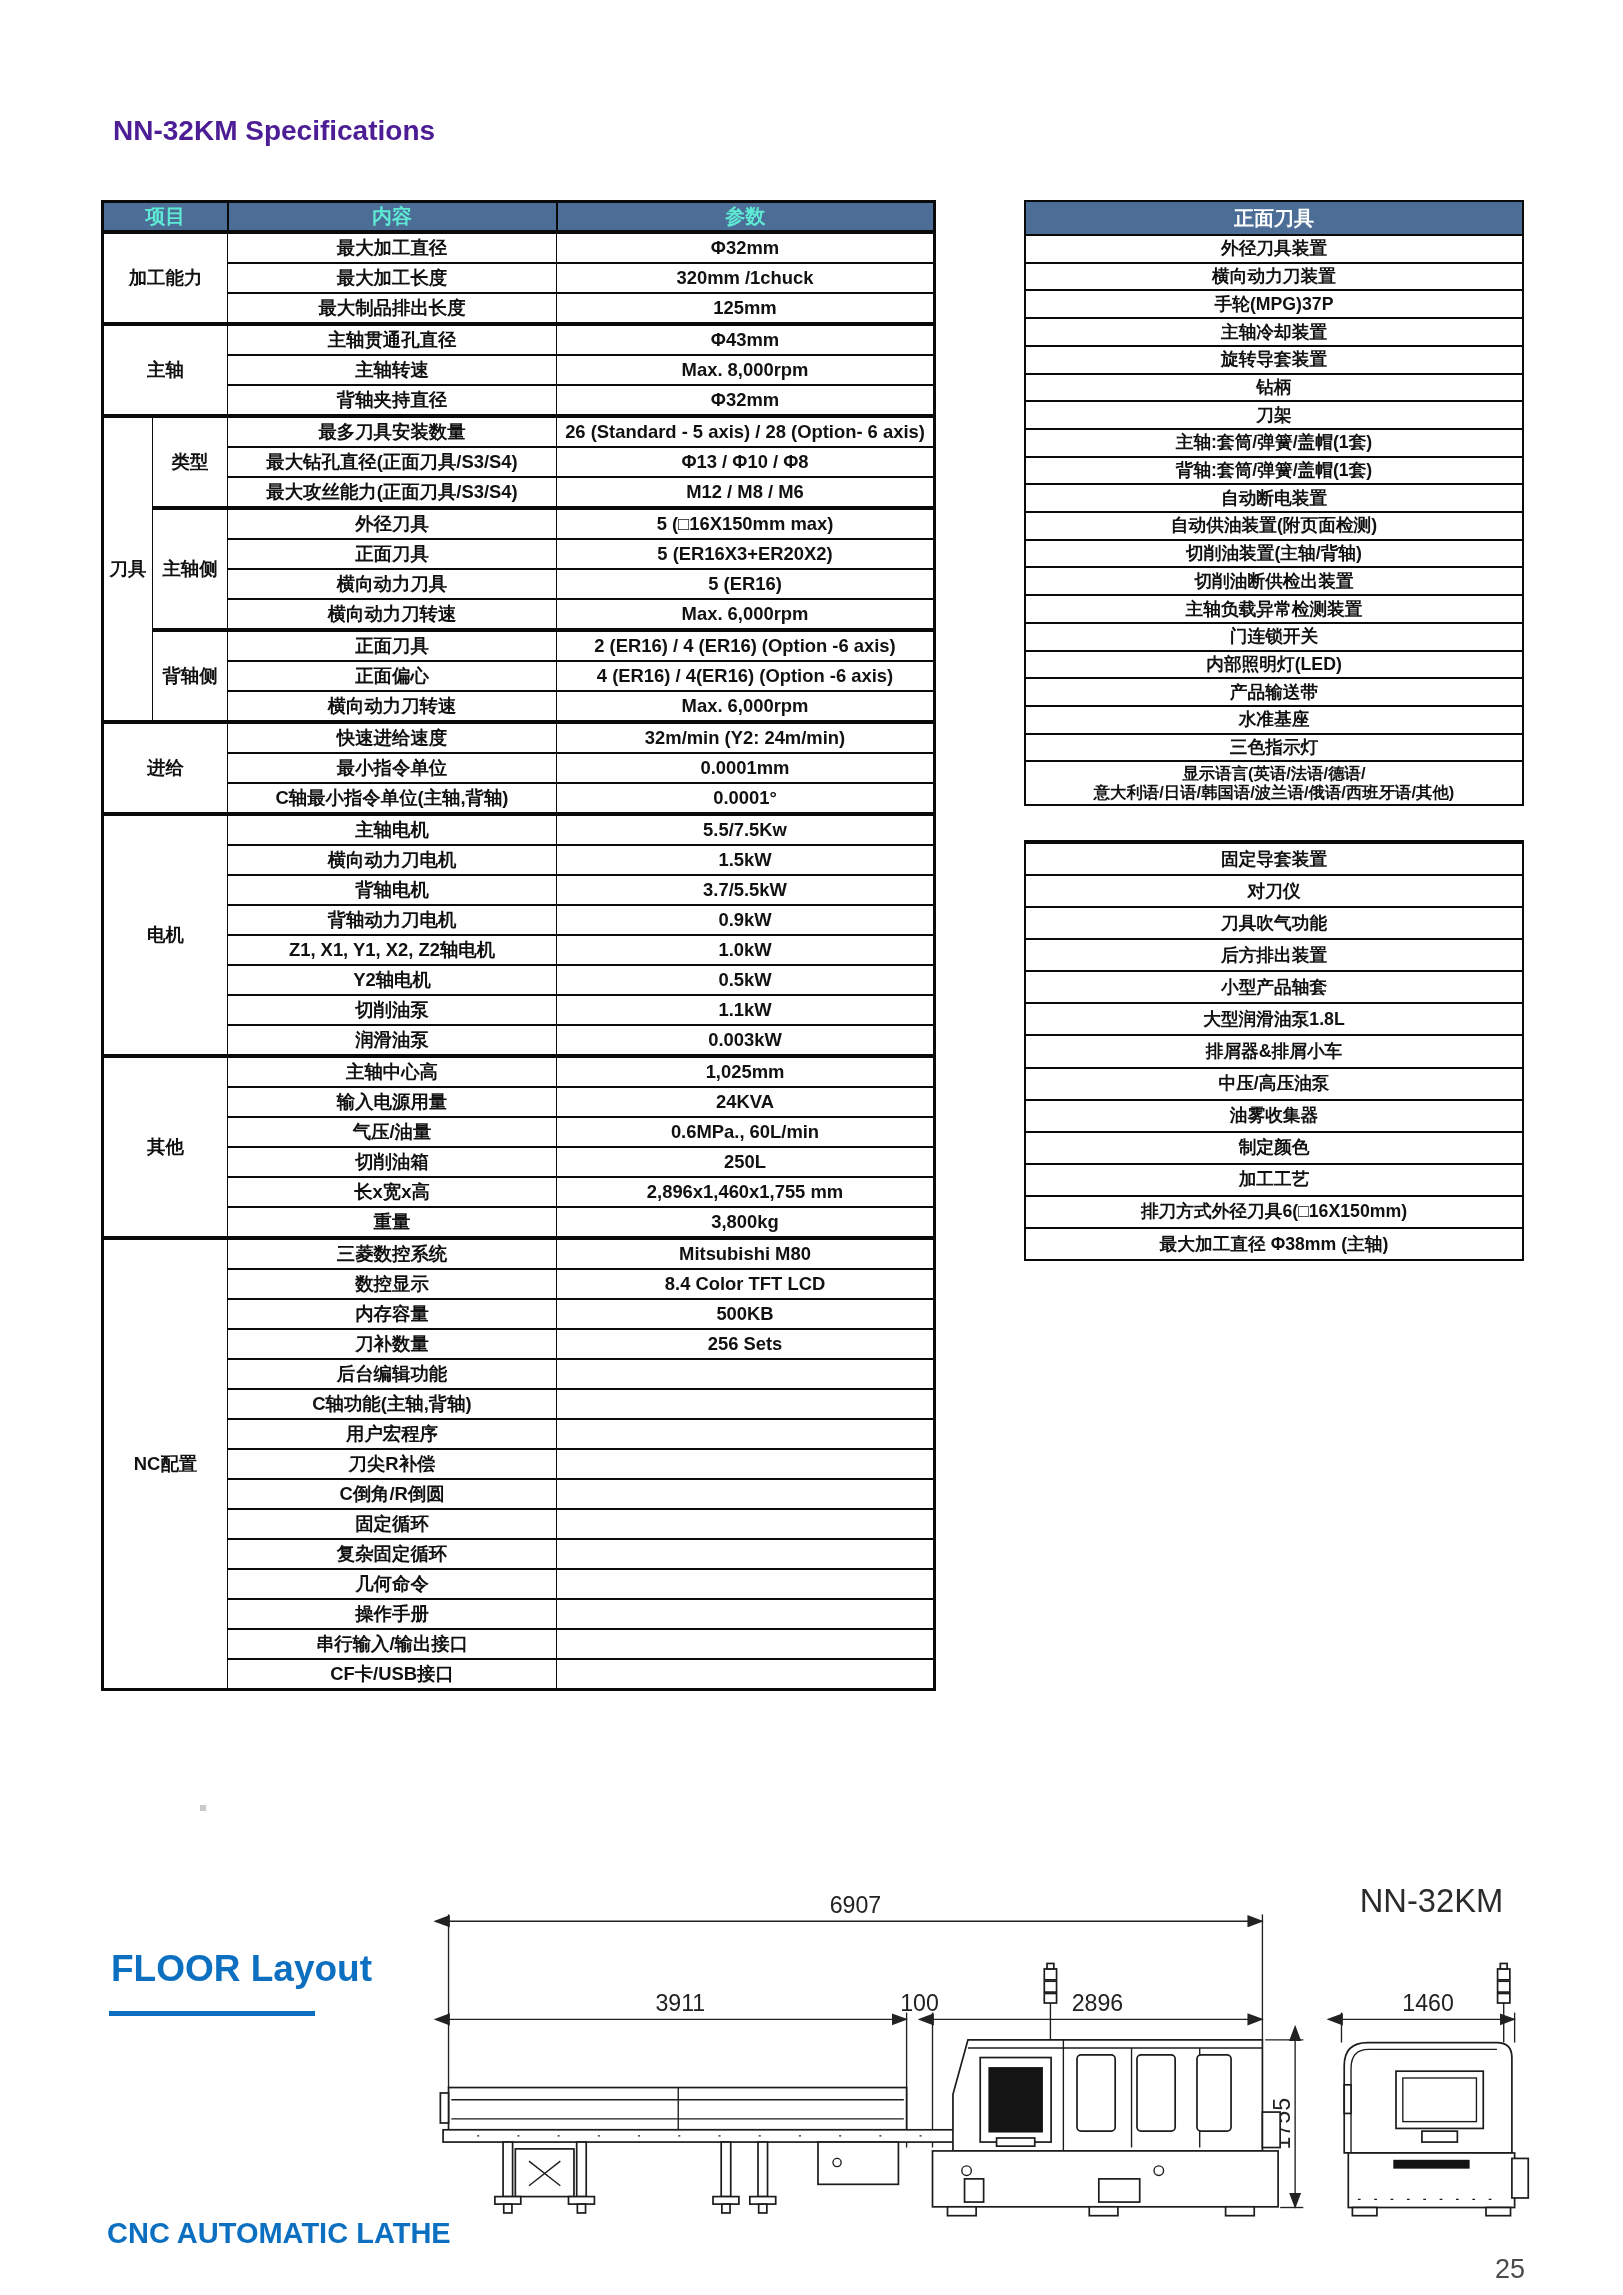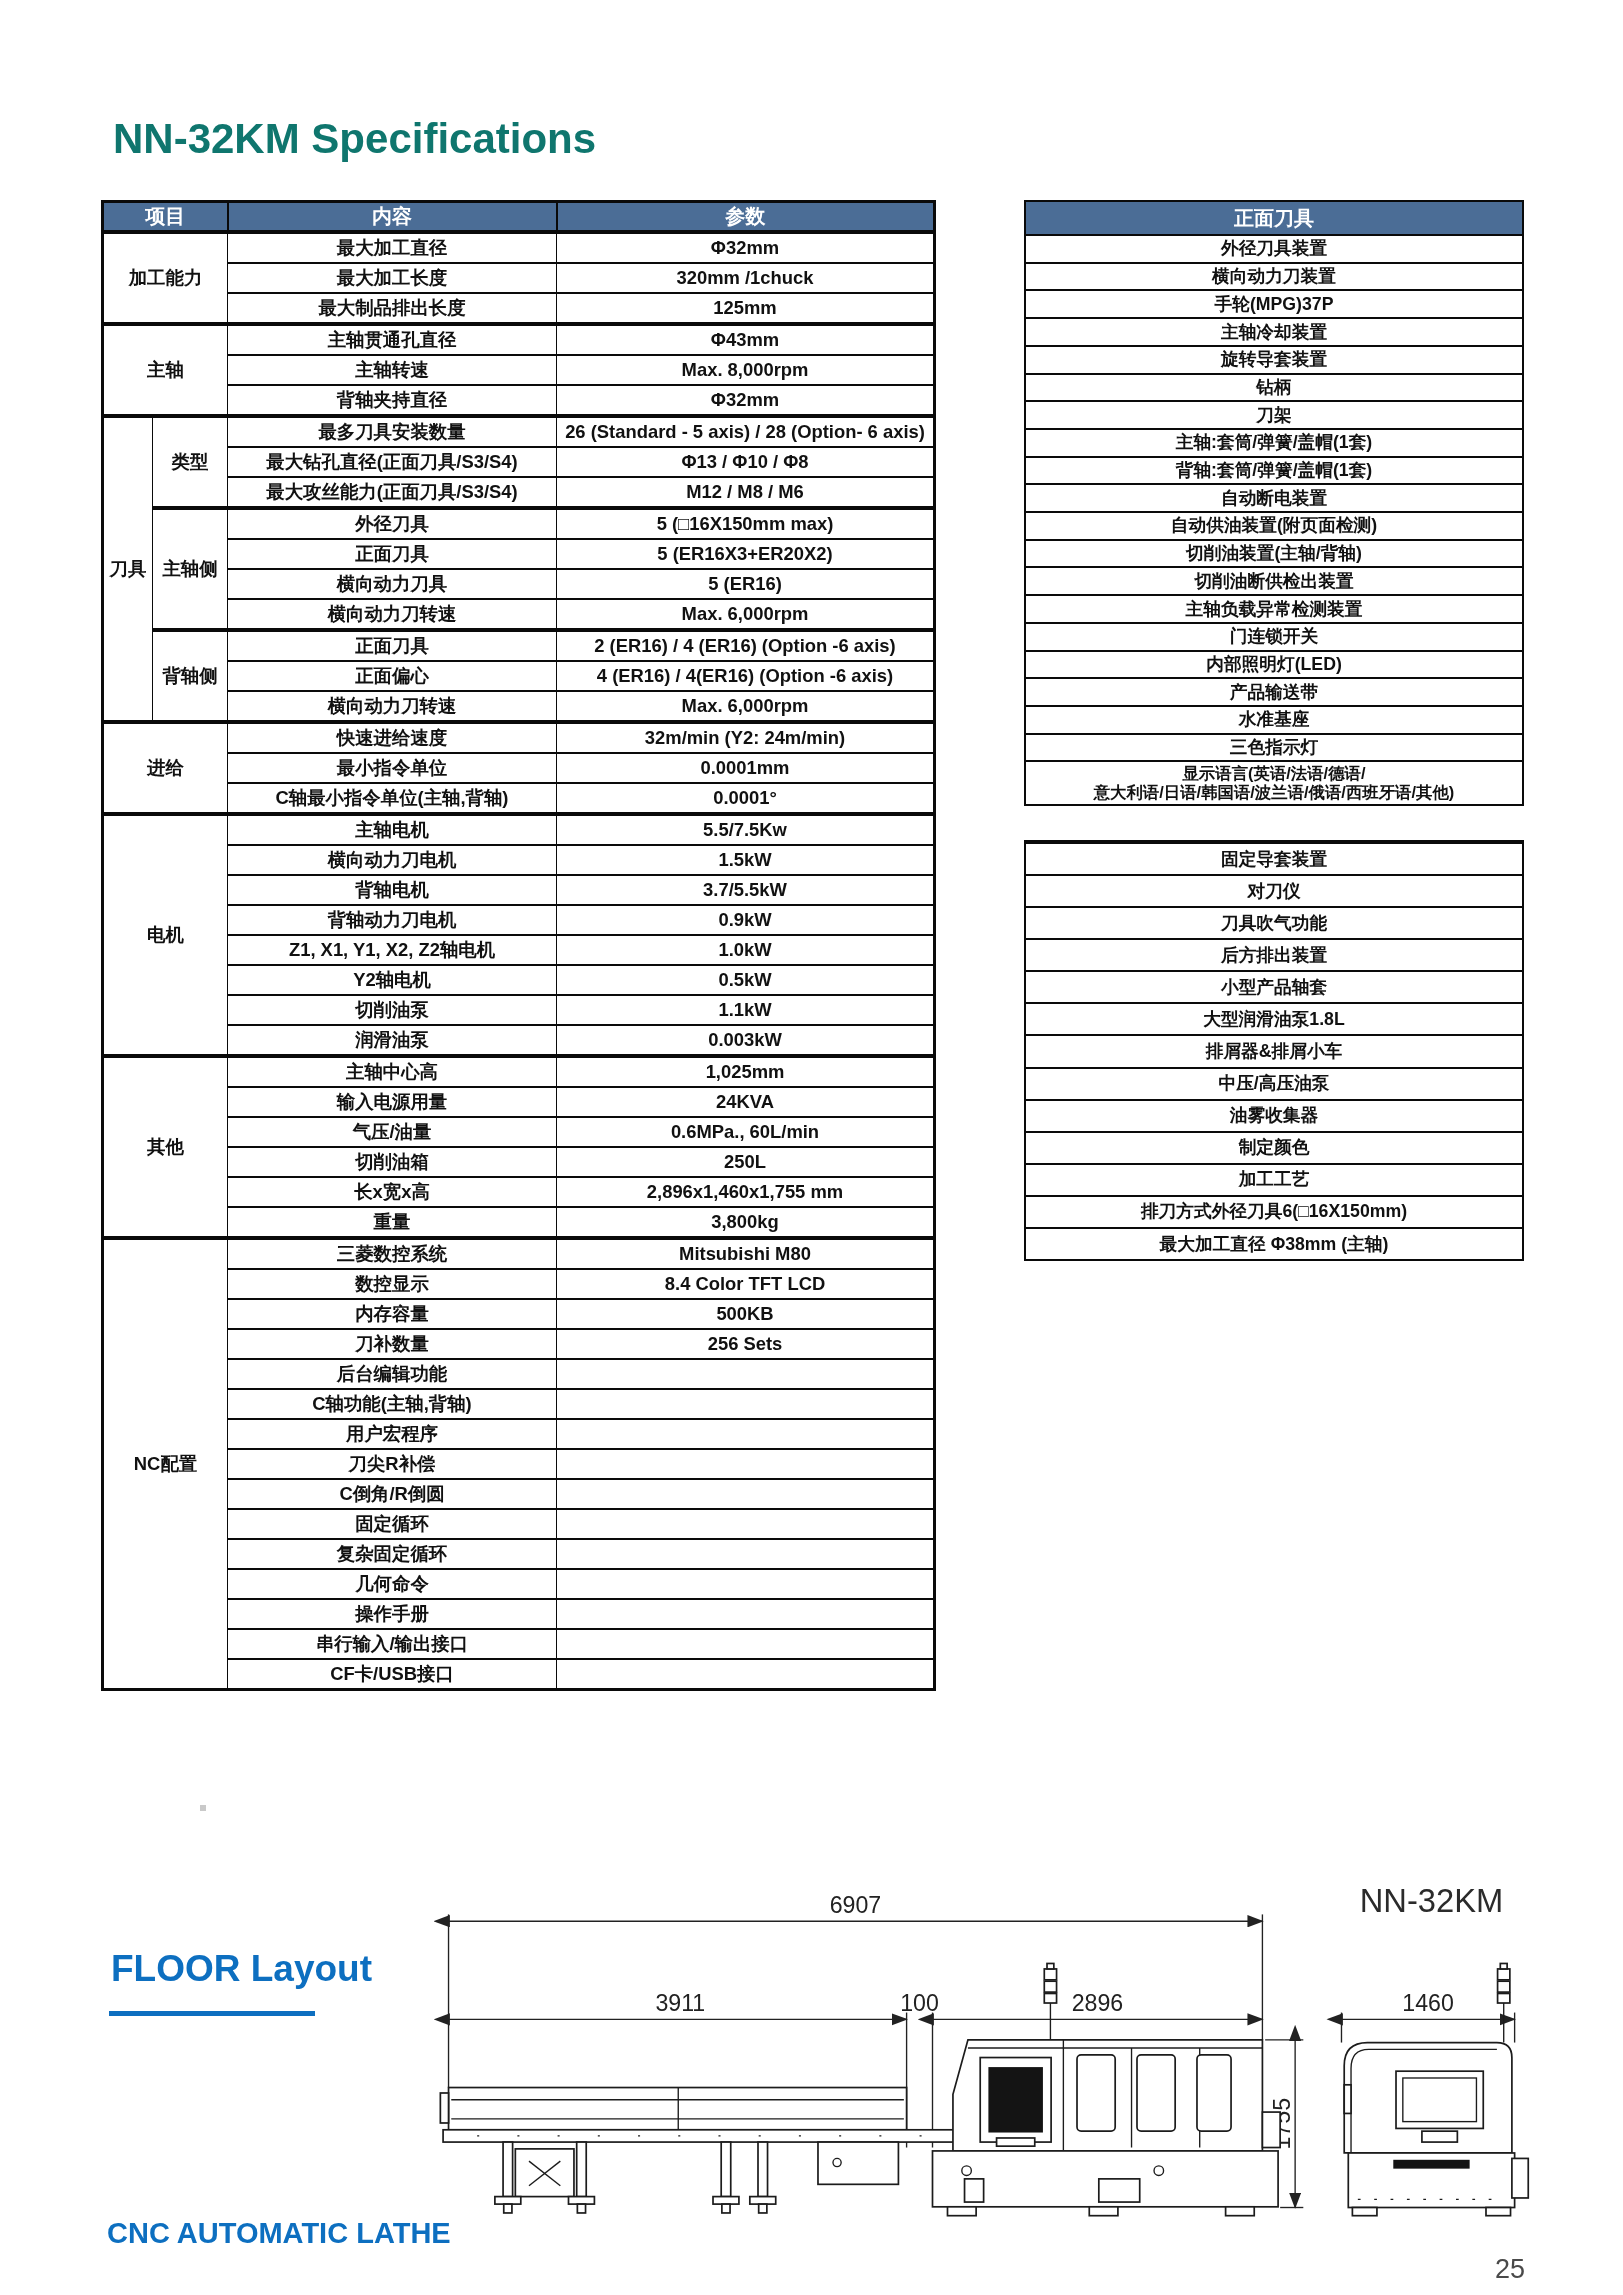--- a/index.html
+++ b/index.html
@@ -1,23 +1,23 @@
 <!DOCTYPE html>
 <html style="font-size:11px"><head>
 <meta charset="utf-8">
 <style>
   html,body{margin:0;padding:0;background:#fff;}
   .page{position:relative;width:1623px;height:2295px;background:#ffffff;overflow:hidden;
         font-family:"Liberation Sans","DejaVu Sans",sans-serif;color:#111;}
   
-  .doc-title{position:absolute;left:113px;top:115px;font-size:42px;font-weight:700;color:#0f766e;letter-spacing:0px;}
+  .doc-title{position:absolute;left:113px;top:115px;font-size:28px;font-weight:700;color:#4c1d95;letter-spacing:0px;}
   
   #spec-table-wrap{position:absolute;left:101px;top:200px;}
   table.spec{border-collapse:collapse;table-layout:fixed;width:832px;height:1393px;border:3.4px solid #0a0a0a;}
-  table.spec th{background:#4b6d96;color:#ffffff;font-size:20px;font-weight:700;border:2px solid #0a0a0a;padding:0;}
+  table.spec th{background:#4b6d96;color:#5eead4;font-size:20px;font-weight:700;border:2px solid #0a0a0a;padding:0;}
   table.spec td{border:1.4px solid #0a0a0a;border-top-width:2px;border-bottom-width:2px;text-align:center;
                 vertical-align:middle;font-size:18.4px;font-weight:700;padding:0 4.1px;line-height:1.15;}
   table.spec tr.sec > td, table.spec tr.sub > td{border-top-width:4.1px;}
   
   .cfg{position:absolute;left:1024px;width:500px;border:2.7px solid #0a0a0a;box-sizing:border-box;
        display:flex;flex-direction:column;background:#fff;}
   #standard-config{top:200px;height:606px;}
   #special-options{top:840px;height:421px;}
   .cfg .hdr{background:#4b6d96;color:#fff;font-size:20px;font-weight:700;flex:0 0 32px;
             display:flex;align-items:center;justify-content:center;}

